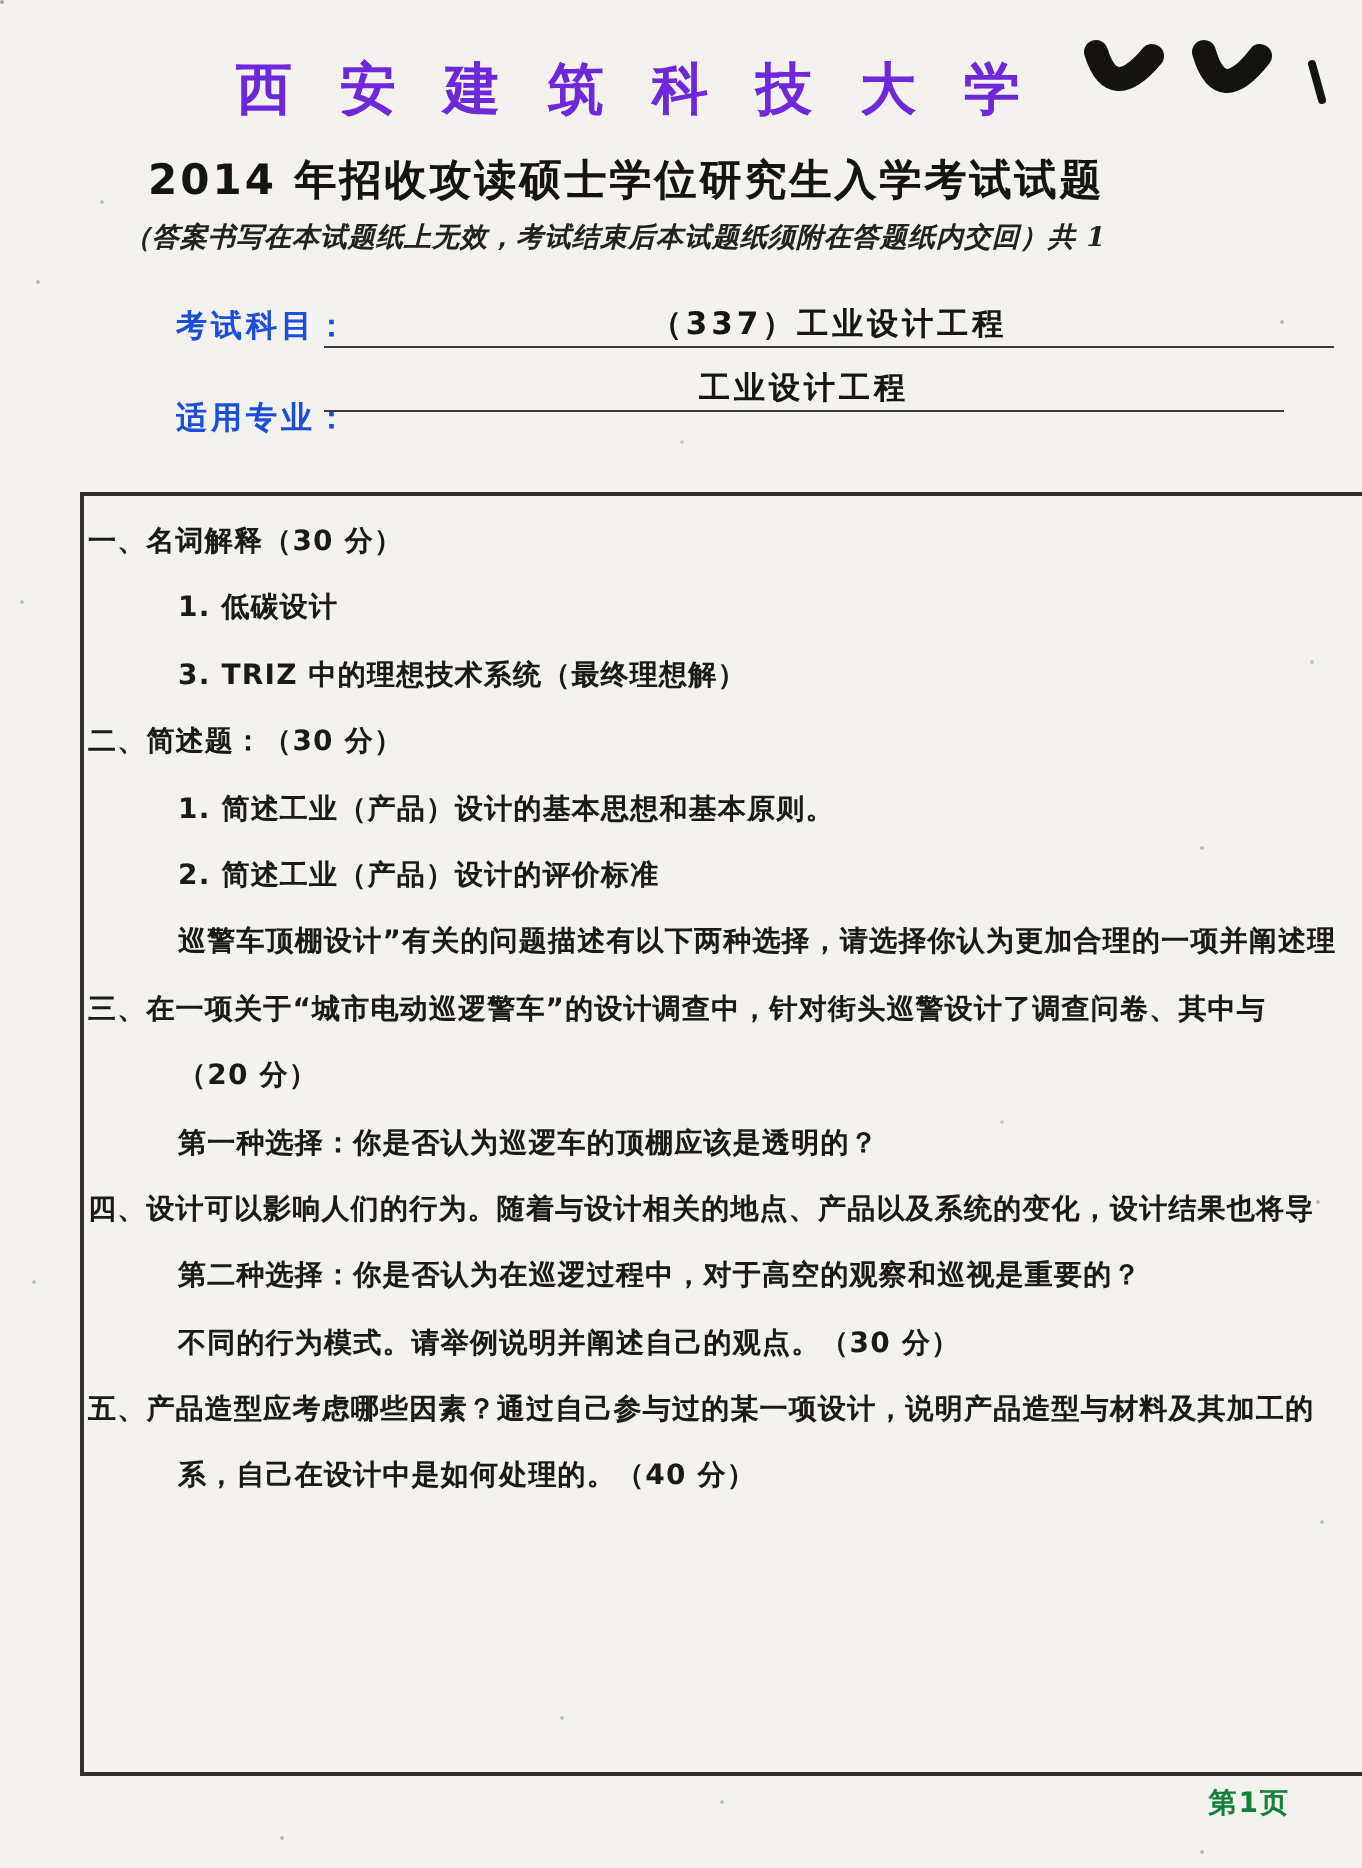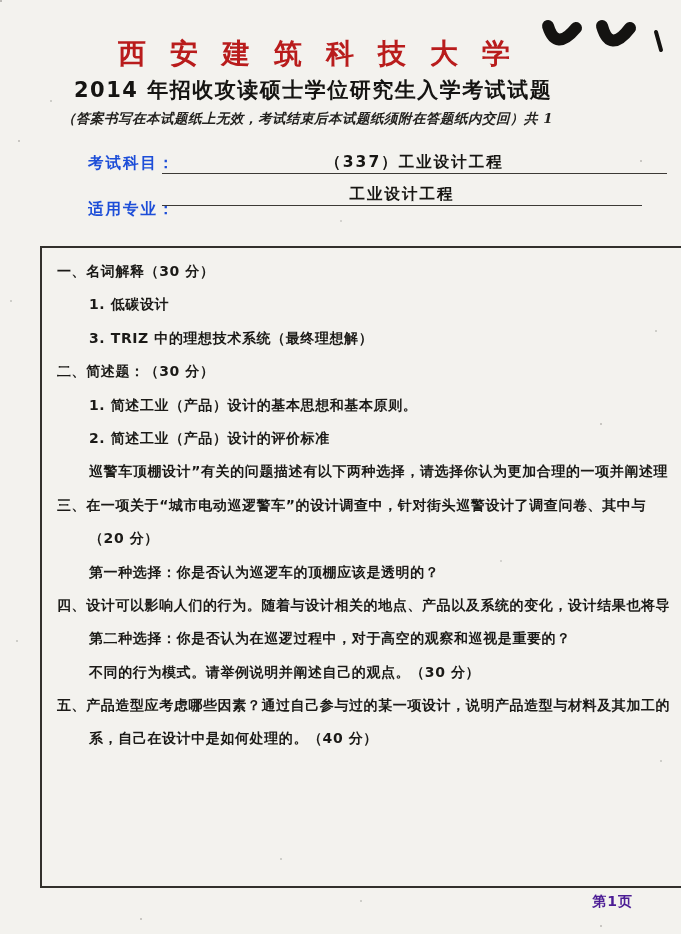--- a/index.html
+++ b/index.html
@@ -22,21 +22,21 @@
       600px 423px 0 rgba(80,78,74,.35), 16px 640px 0 rgba(80,78,74,.3),
       658px 600px 0 rgba(80,78,74,.35), 280px 858px 0 rgba(80,78,74,.3),
       140px 918px 0 rgba(80,78,74,.35), 360px 900px 0 rgba(80,78,74,.3),
       660px 760px 0 rgba(80,78,74,.3), 10px 300px 0 rgba(80,78,74,.3),
       600px 925px 0 rgba(80,78,74,.35), 340px 220px 0 rgba(80,78,74,.25),
       90px 470px 0 rgba(80,78,74,.25), 500px 560px 0 rgba(80,78,74,.25);
   }
   .university{
     position:absolute;top:26px;left:118px;
     font-size:28px;font-weight:bold;letter-spacing:24px;
-    white-space:nowrap;color:#b91c1c;margin-top:9px;
+    white-space:nowrap;color:#6d28d9;
   }
   .hand-marks{position:absolute;top:6px;left:540px;width:140px;height:60px;}
   .subtitle{
     position:absolute;top:76px;left:74px;
     font-size:21px;font-weight:bold;letter-spacing:1.5px;
     white-space:nowrap;color:#151412;
   }
   .notice{
     position:absolute;top:110px;left:62px;width:640px;
     font-family:"DejaVu Serif","Liberation Serif",serif;
@@ -63,25 +63,25 @@
     border-left:2px solid #32302c;
     border-bottom:2px solid #32302c;
     box-sizing:border-box;
   }
   .qlines{padding-top:7px;}
   .qline{
     height:33.4px;line-height:33.4px;
     font-size:14px;font-weight:600;letter-spacing:.6px;
     white-space:nowrap;color:#1b1a17;
   }
-  .qline.indent0{padding-left:15px;}
+  .qline.indent0{padding-left:2px;}
   .qline.indent1{padding-left:47px;}
   .footer-page{
-    position:absolute;top:893px;right:48px;
-    font-size:14px;font-weight:600;letter-spacing:1px;color:#4c1d95;
+    position:absolute;top:893px;right:36px;
+    font-size:14px;font-weight:600;letter-spacing:1px;color:#15803d;
   }
 </style>
 </head>
 <body>
 
 <div class="page">
 
   <div class="specks"></div>
 
   <div class="university">西安建筑科技大学</div>

